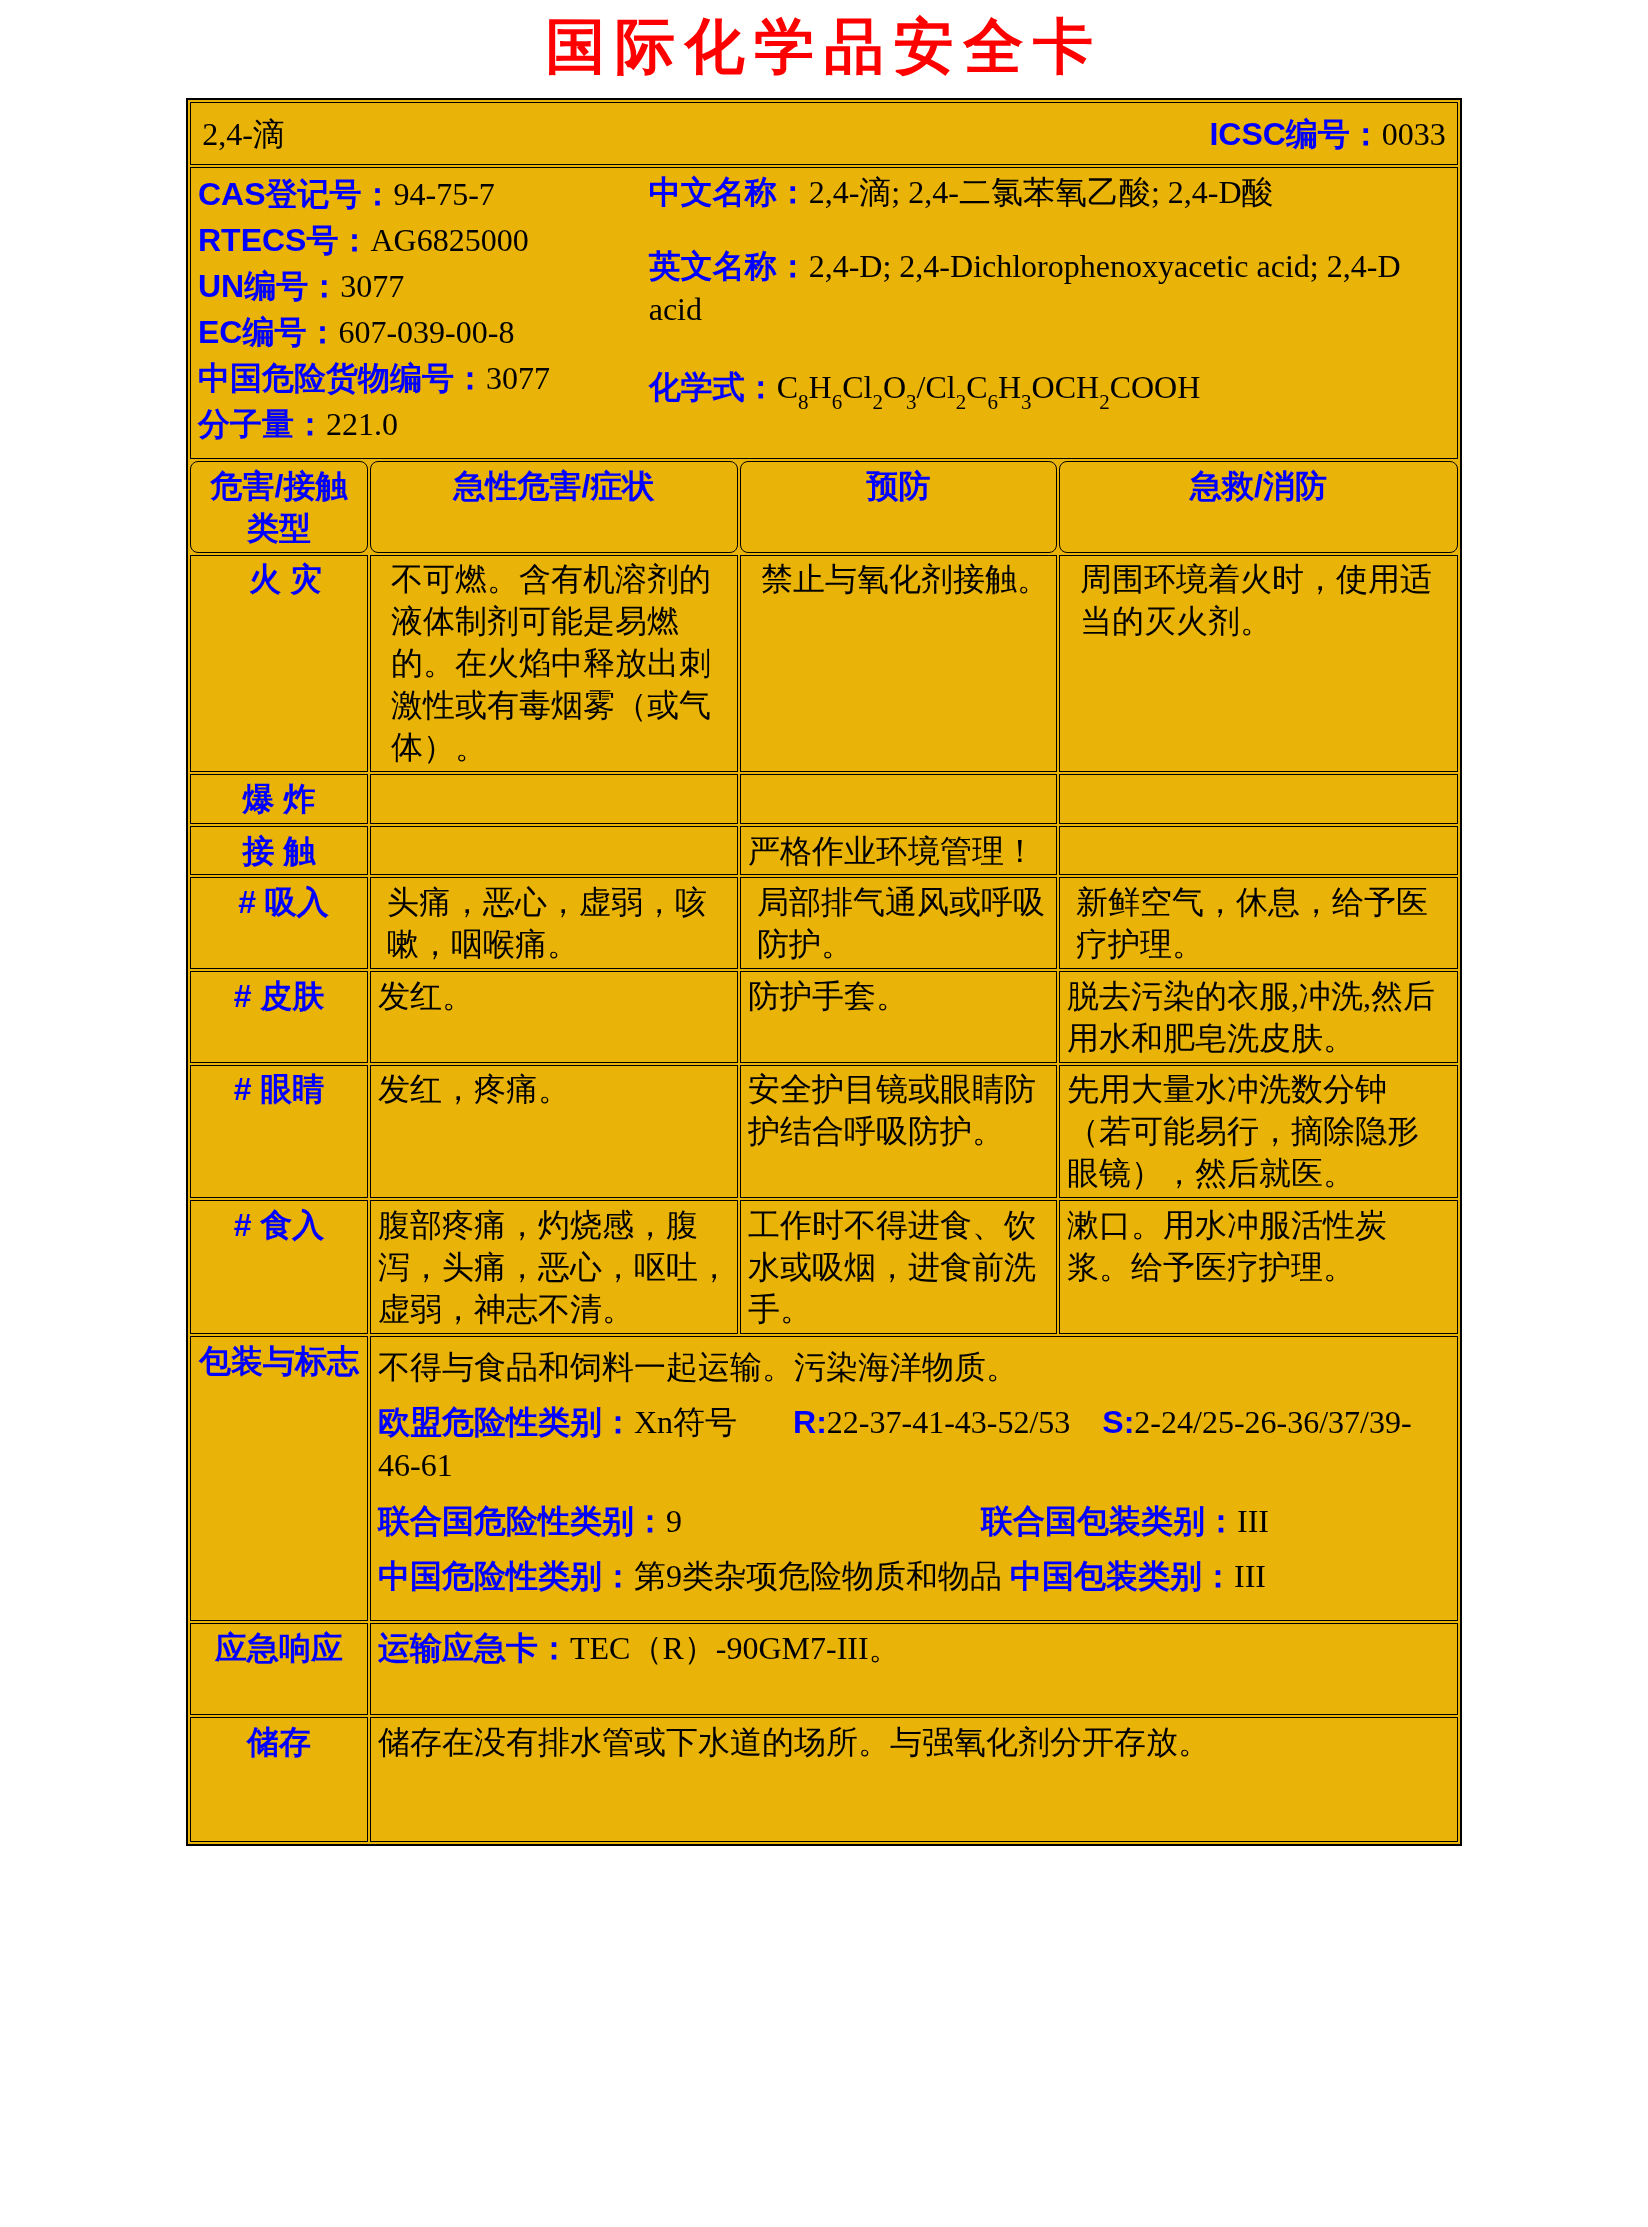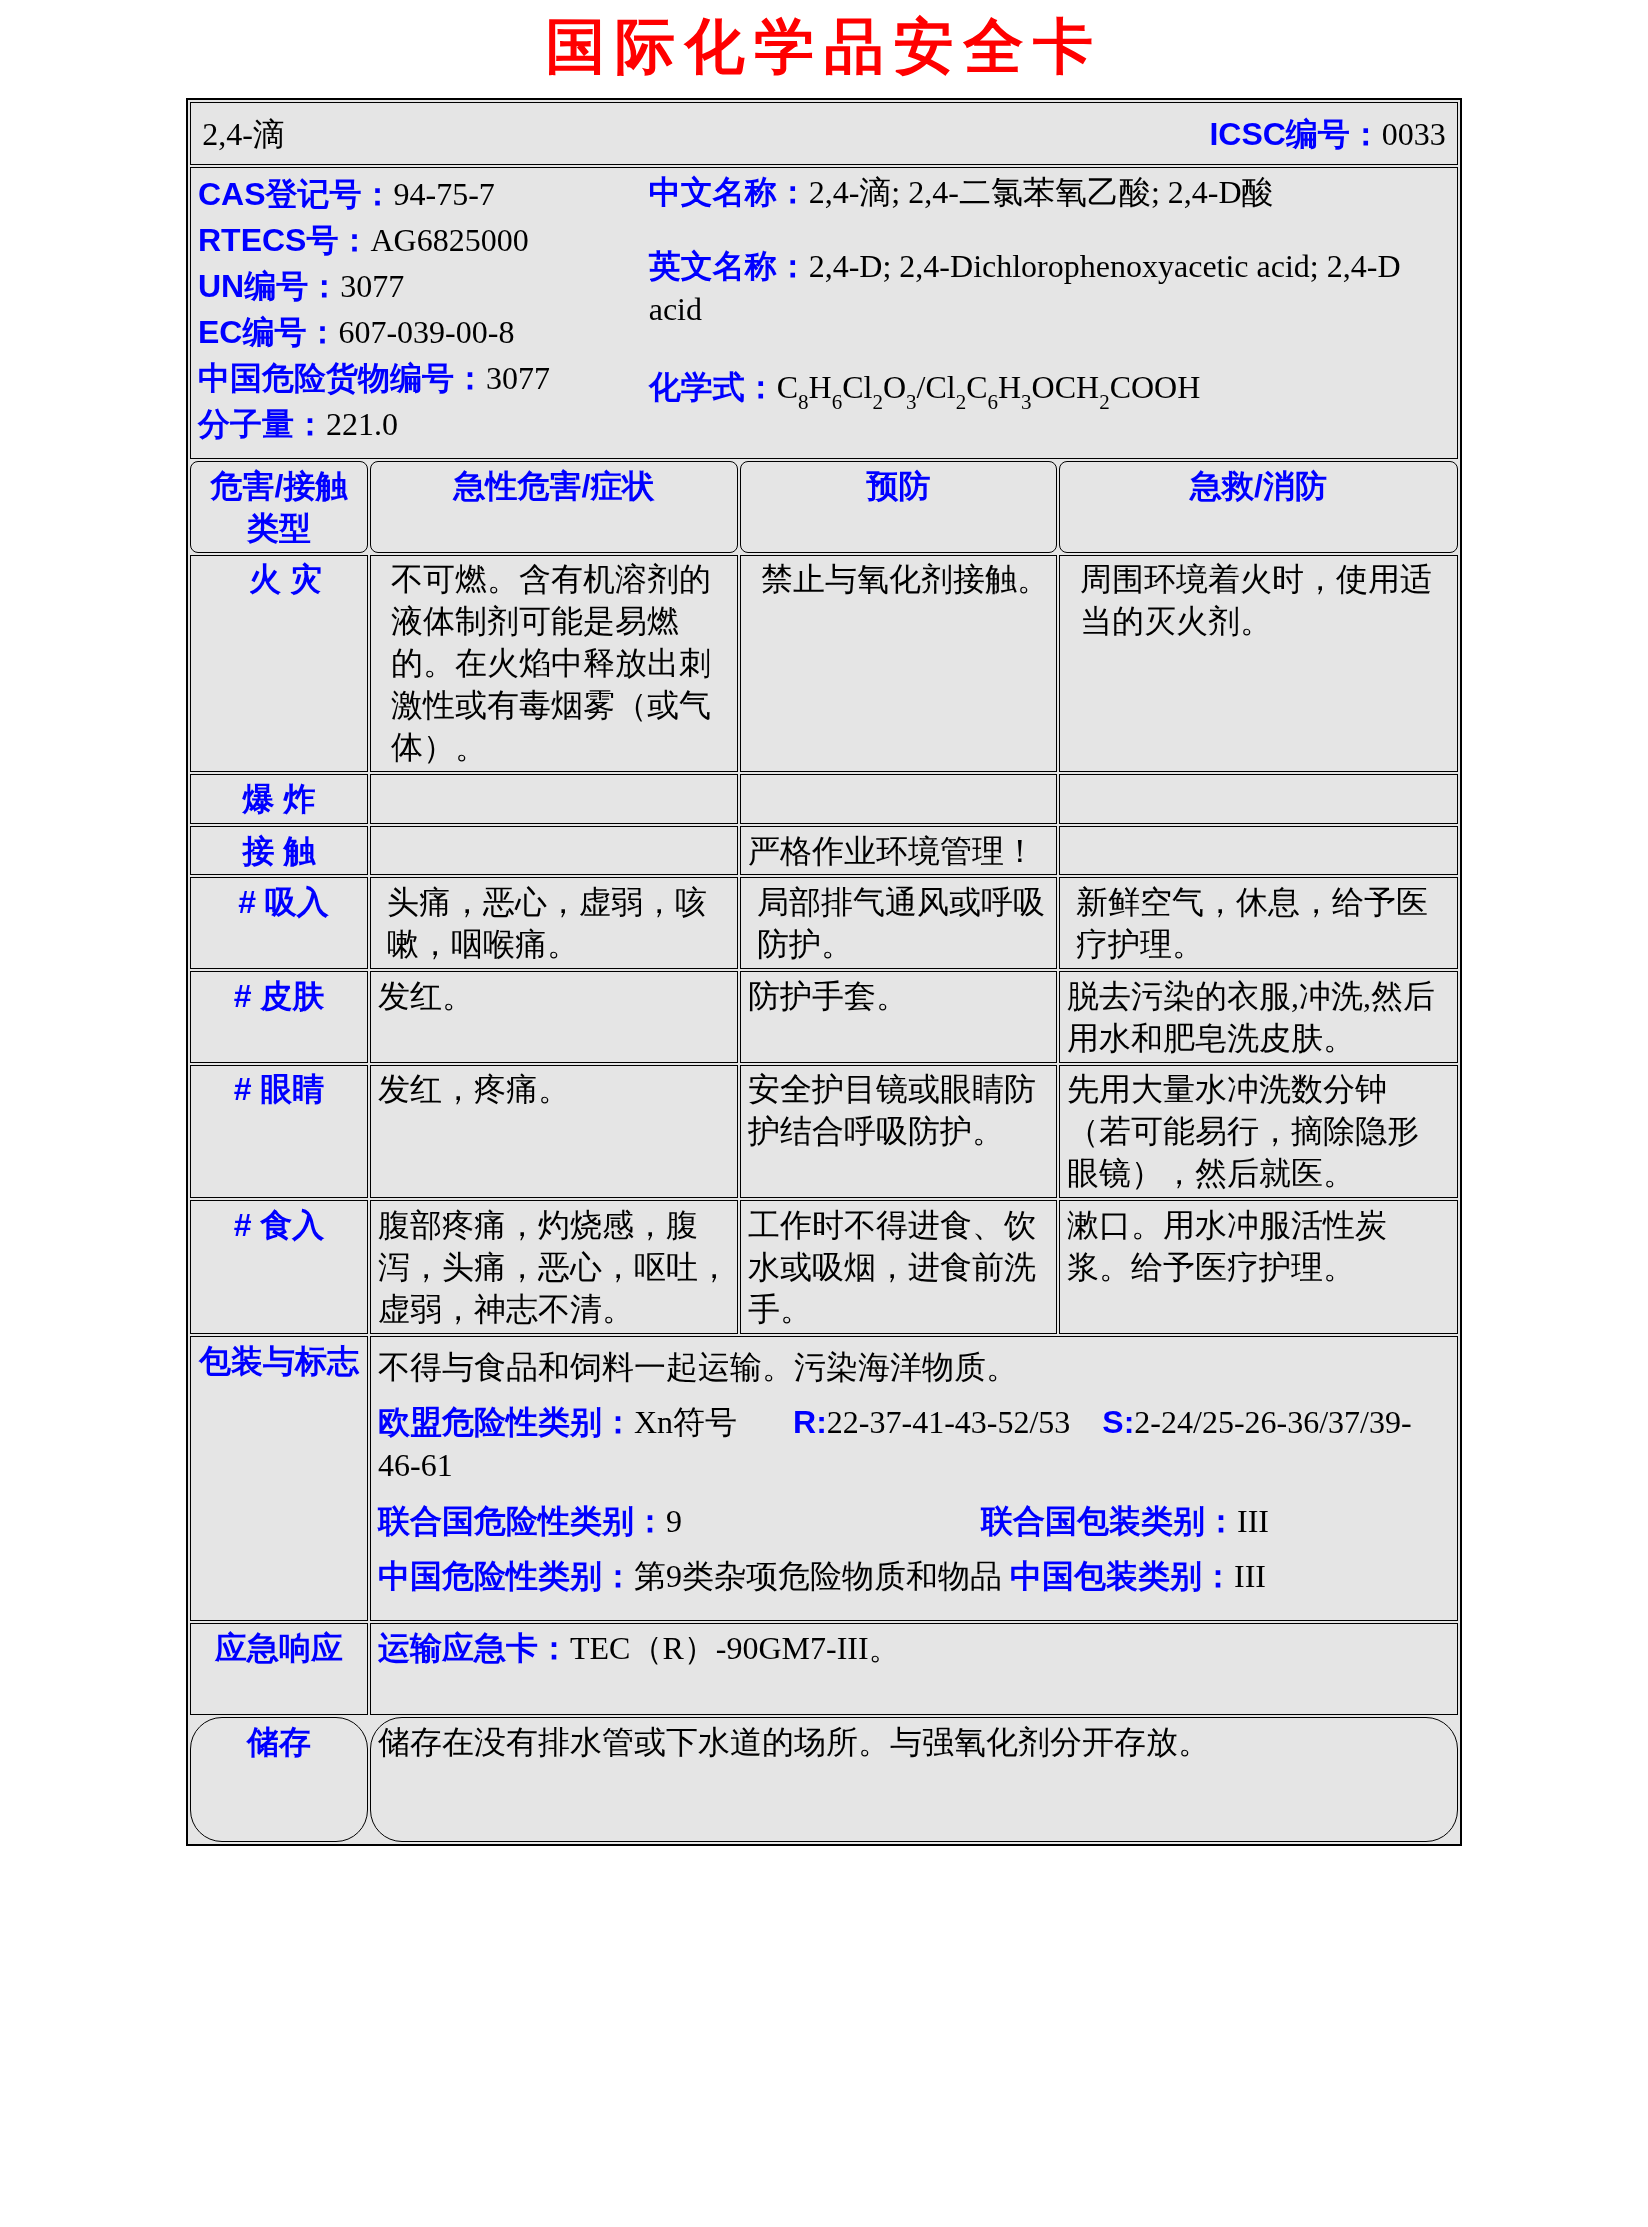--- a/index.html
+++ b/index.html
@@ -24,21 +24,21 @@
     letter-spacing: 9.7px;
     line-height: 1.1;
   }
   table.card {
     width: 1261px;
     margin: 18px auto 0 auto;
     border: 2.8px solid #000000;
     border-collapse: separate;
     border-spacing: 2.1px;
     table-layout: fixed;
-    background: #e5e5e5;
+    background: #eab308;
   }
   table.card td {
     border: 1.4px solid #000000;
     box-sizing: border-box;
     vertical-align: top;
     font-size: 32px;
     line-height: 42px;
     padding: 2.8px 7px;
     overflow: hidden;
     word-break: break-word;
@@ -69,21 +69,21 @@
   tr.rh-fire td { height: 209px; padding-left: 20px; }
   tr.rh-exp  td { height: 46px; }
   tr.rh-con  td { height: 46px; }
   tr.rh-inh  td { height: 71px; padding-left: 16px; }
   tr.rh-skin td { height: 79px; }
   tr.rh-eye  td { height: 116px; }
   tr.rh-ing  td { height: 106px; }
   tr.rh-spill td { height: 155px; }
   tr.rh-pack  td { height: 285px; }
   tr.rh-emerg td { height: 92px; }
-  tr.rh-store td { height: 125px; border-radius: 32px; }
+  tr.rh-store td { height: 125px; }
 
   
   .cardhead {
     display: flex;
     justify-content: space-between;
     align-items: center;
     height: 100%;
     padding: 0 4.2px;
   }
   

